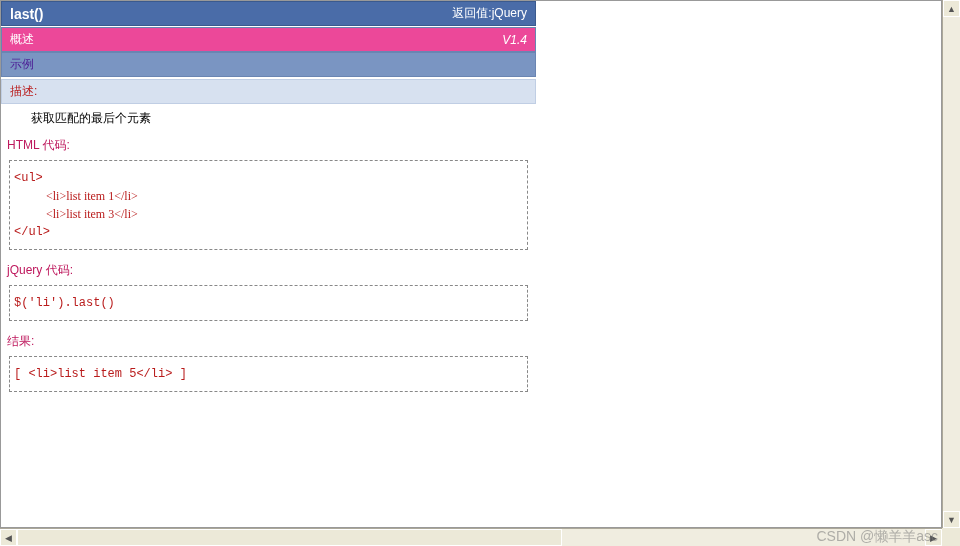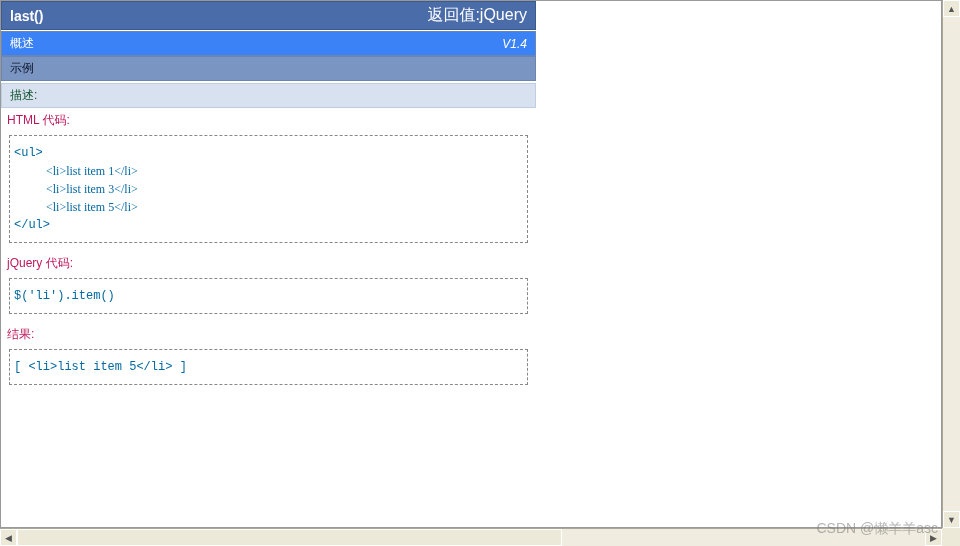--- a/index.html
+++ b/index.html
@@ -35,65 +35,65 @@
     display: flex;
     justify-content: space-between;
     align-items: center;
     border: 1px solid #3b5a8e;
   }
   .header-bar .title {
     font-weight: bold;
     font-size: 14px;
   }
   .header-bar .ret {
-    font-size: 16px;
+    font-size: 12px;
   }
   .sub-bar {
-    background: #3b82f6;
+    background: #ec4899;
     color: #ffffff;
     padding: 3px 8px;
     display: flex;
     justify-content: space-between;
     align-items: center;
     border: 1px solid #6a85b2;
     margin-top: 1px;
     font-size: 12px;
   }
   .sub-bar .v {
     font-style: italic;
   }
   .desc-text {
     padding: 6px 6px 6px 30px;
     color: #000;
   }
   .example-bar {
     background: #7a95c2;
-    color: #0f172a;
+    color: #4c1d95;
     padding: 3px 8px;
     border: 1px solid #6a85b2;
     font-size: 12px;
   }
   .light-bar {
     background: #d7e1f0;
-    color: #14532d;
+    color: #b91c1c;
     padding: 3px 8px;
     border: 1px solid #c0cee4;
     margin-top: 2px;
   }
   .section-label {
     padding: 4px 6px 4px 6px;
     color: #be185d;
   }
   .code-box {
     margin: 2px 8px 8px 8px;
     padding: 8px 4px;
     border: 1px dashed #888;
     font-family: "Courier New", monospace;
     font-size: 12px;
-    color: #0369a1;
+    color: #b91c1c;
     line-height: 1.5;
     white-space: pre;
   }
   .indent2 { padding-left: 32px; display: block; font-family: Liberation Serif, serif; }
 
   
   .vscroll {
     position: absolute;
     top: 0;
     right: 0;
@@ -167,21 +167,21 @@
   }
   .corner {
     position: absolute;
     right: 0; bottom: 0;
     width: 18px; height: 18px;
     background: #ece9d8;
   }
   .watermark {
     position: absolute;
     right: 22px;
-    bottom: 8px;
+    bottom: 0;
     color: rgba(120,120,120,0.55);
     font-size: 14px;
     font-family: Arial, "Microsoft YaHei", sans-serif;
     pointer-events: none;
   }
 </style>
 </head>
 <body>
 
 <div class="viewport">
@@ -196,27 +196,28 @@
       <span>概述</span>
       <span class="v">V1.4</span>
     </div>
 
 
     <div class="example-bar">
       <span>示例</span>
     </div>
 
     <div class="light-bar">描述:</div>
+    <div class="desc-text">获取匹配的最后个元素</div>
 
     <div class="section-label">HTML 代码:</div>
     <div class="code-box"><span>&lt;ul&gt;</span>
-<span class="indent2">&lt;li&gt;list item 1&lt;/li&gt;</span><span class="indent2">&lt;li&gt;list item 3&lt;/li&gt;</span><span class="indent2">&lt;li&gt;list item 5&lt;/li&gt;</span><span>&lt;/ul&gt;</span></div>
+<span class="indent2">&lt;li&gt;list item 1&lt;/li&gt;</span><span class="indent2">&lt;li&gt;list item 3&lt;/li&gt;</span><span>&lt;/ul&gt;</span></div>
 
     <div class="section-label">jQuery 代码:</div>
-    <div class="code-box">$('li').item()</div>
+    <div class="code-box">$('li').last()</div>
 
     <div class="section-label">结果:</div>
     <div class="code-box">[ &lt;li&gt;list item 5&lt;/li&gt; ]</div>
 
   </div>
 </div>
 
 <div class="vscroll">
   <div class="arrow up"></div>
   <div class="track"></div>

